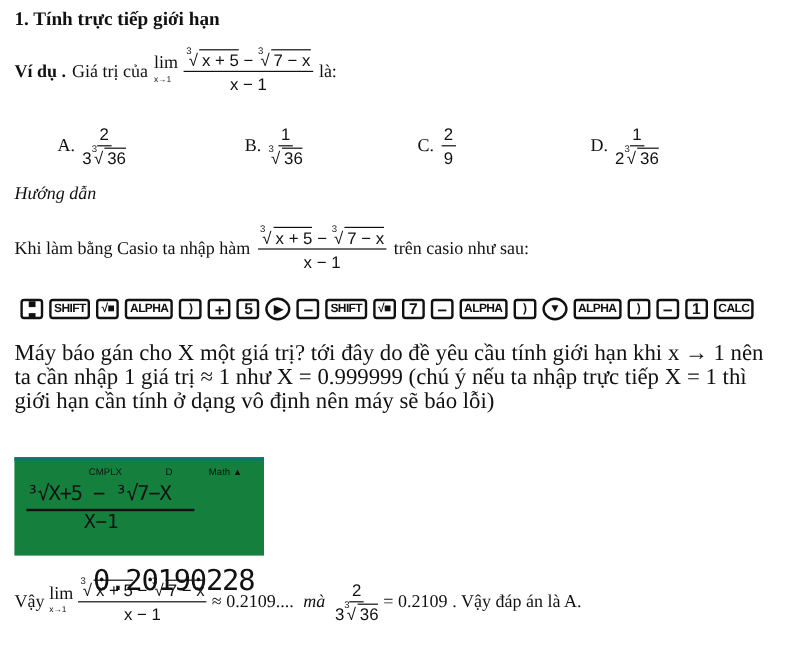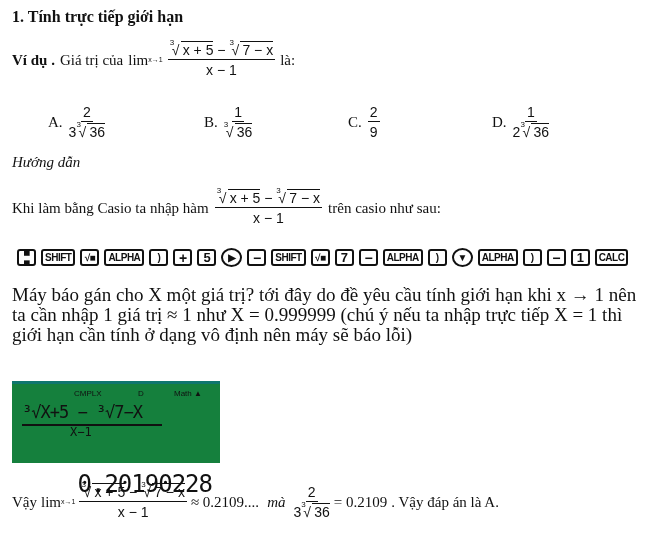--- a/index.html
+++ b/index.html
@@ -7,32 +7,32 @@
   .abs { position:absolute; white-space:nowrap; }
   .serif { font-family:"Liberation Serif", "DejaVu Serif", serif; font-size:15px; }
   h1 { position:absolute; left:12px; top:8px; margin:0; font-family:"Liberation Serif", serif; font-weight:bold; font-size:16px; }
   .frac { display:inline-flex; flex-direction:column; align-items:center; vertical-align:middle; font-family:"Liberation Sans", sans-serif; font-size:14px; }
   .frac .num { padding:0 2px 1px; border-bottom:1px solid #111; }
   .frac .den { padding-top:2px; }
   .root { position:relative; display:inline-block; padding-left:11px; }
   .root .idx { position:absolute; left:0; top:-4px; font-size:8px; }
   .root .rad { position:absolute; left:2px; top:0; font-size:14px; }
   .root .body { border-top:1px solid #111; padding-left:2px; }
-  .lim { display:inline-flex; flex-direction:row; align-items:center; vertical-align:middle; font-family:"Liberation Serif", serif; font-size:15px; line-height:14px; }
+  .lim { display:inline-flex; flex-direction:column; vertical-align:middle; font-family:"Liberation Serif", serif; font-size:15px; line-height:14px; }
   .lim .sub { font-size:7px; font-family:"Liberation Sans", sans-serif; }
   .opt { position:absolute; top:104px; display:flex; align-items:center; gap:6px; font-family:"Liberation Serif", serif; font-size:15px; }
   .keys { position:absolute; left:17px; top:248px; display:flex; gap:5px; align-items:center; }
   .key { height:17px; min-width:19px; border:2px solid #111; border-radius:3px; display:flex; align-items:center; justify-content:center; font-family:"Liberation Sans", sans-serif; font-weight:bold; font-size:10px; padding:0 2px; box-sizing:border-box; letter-spacing:-0.5px; }
   .key.round { border-radius:50%; width:21px; min-width:21px; height:19px; }
   .para { position:absolute; left:12px; font-family:"Liberation Serif", serif; font-size:19px; line-height:20px; width:640px; }
   .calc { position:absolute; left:12px; top:381px; width:208px; height:82px; background:#15803d; border-top:3px solid #0f766e; box-sizing:border-box; font-family:"DejaVu Sans Mono", monospace; }
   .calc .status { position:absolute; top:5px; font-size:8px; font-family:"Liberation Sans", sans-serif; }
   .calc .expr { position:absolute; left:10px; top:18px; font-size:17px; letter-spacing:-1px; }
   .calc .bar { position:absolute; left:10px; top:40px; width:140px; border-top:2px solid #111; }
-  .calc .den { position:absolute; left:58px; top:41px; font-size:12px; }
+  .calc .den { position:absolute; left:58px; top:41px; font-size:16px; }
   .calc .result { position:absolute; right:8px; top:54px; font-size:24px; letter-spacing:-1px;margin-top:32px; }
 </style>
 </head>
 <body>
 
 <div class="page">
   <h1>1. Tính trực tiếp giới hạn</h1>
 
   <div class="abs serif" style="left:12px; top:42px; display:flex; align-items:center; gap:5px;">
     <b>Ví dụ .</b>

